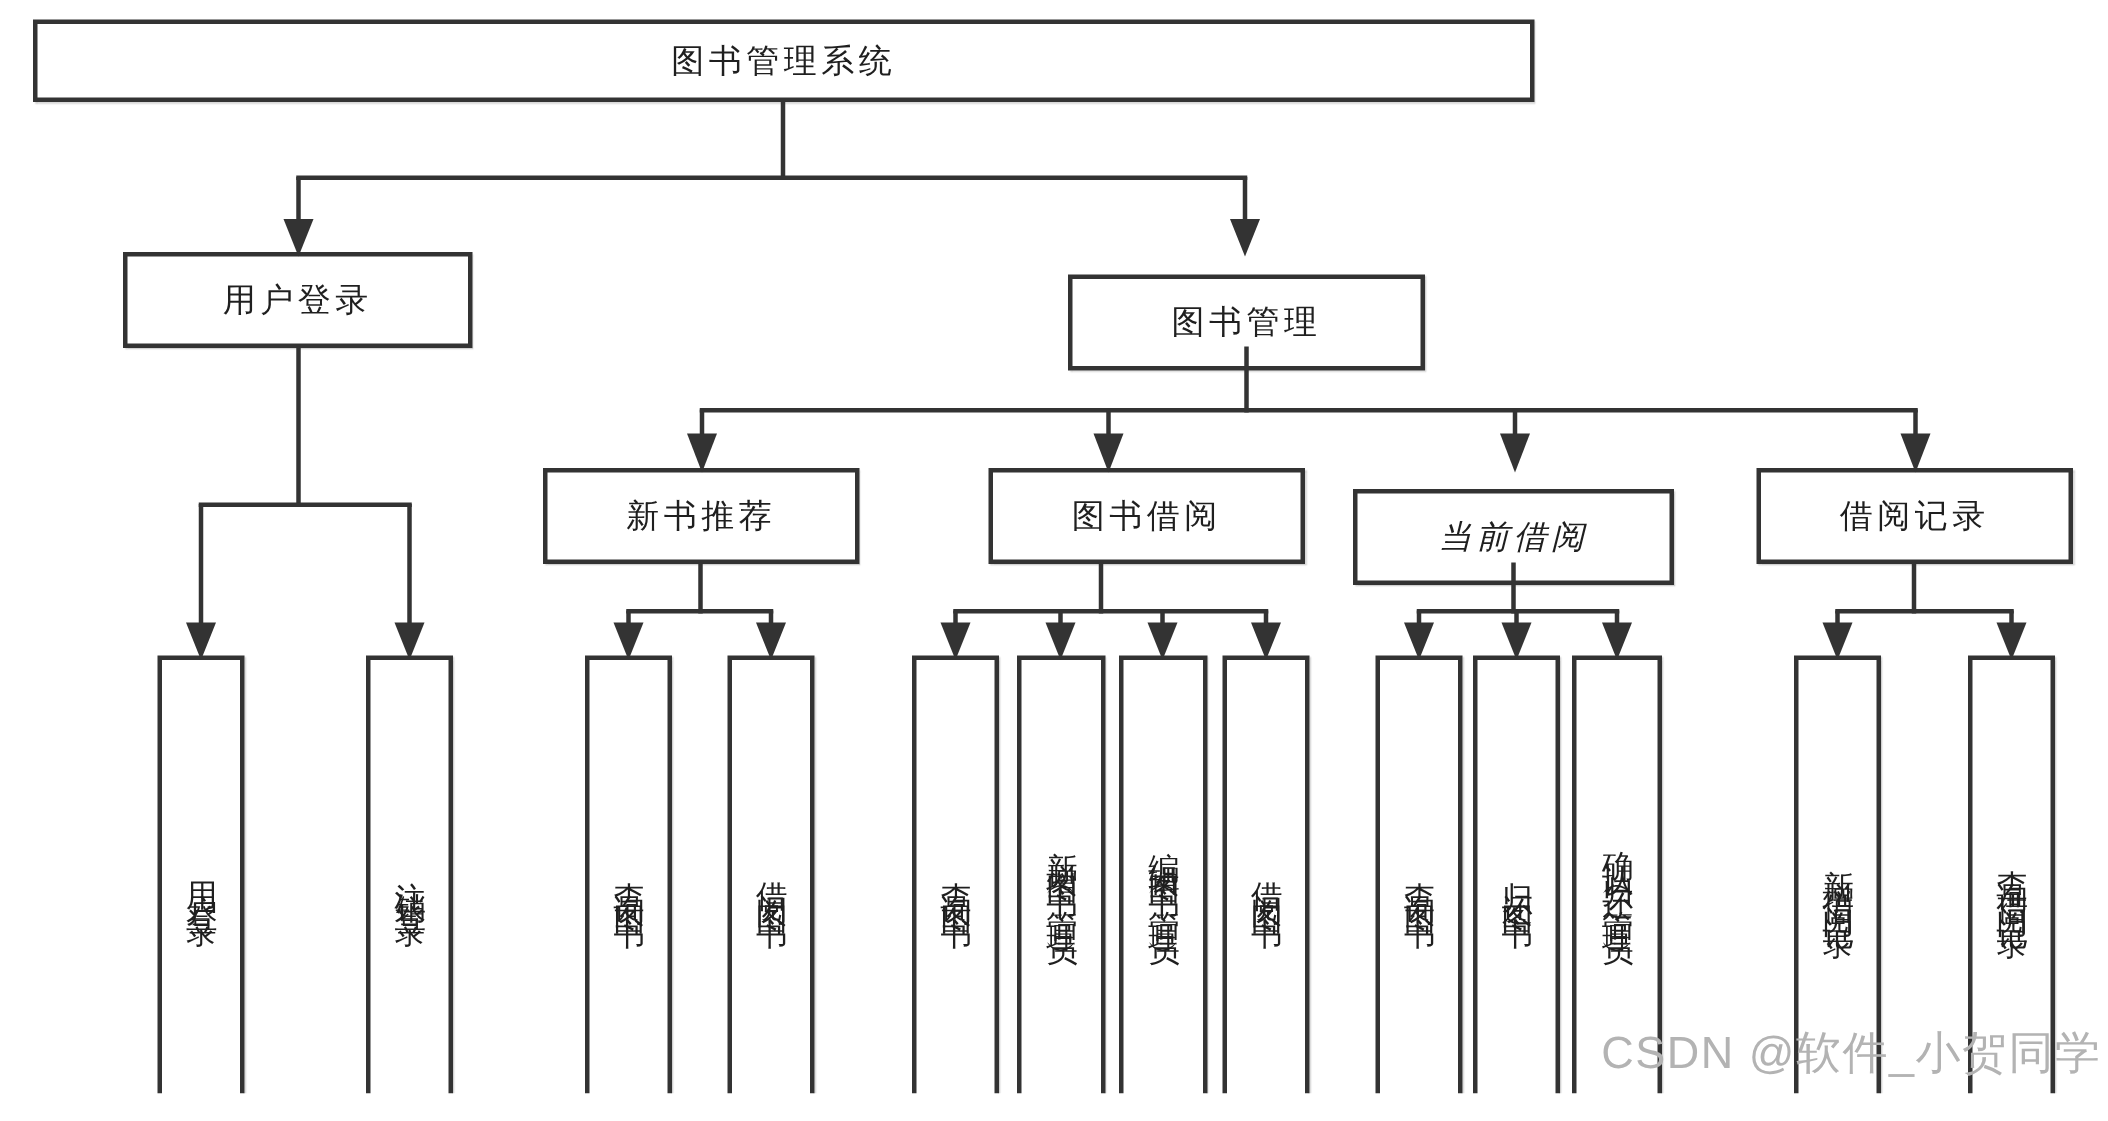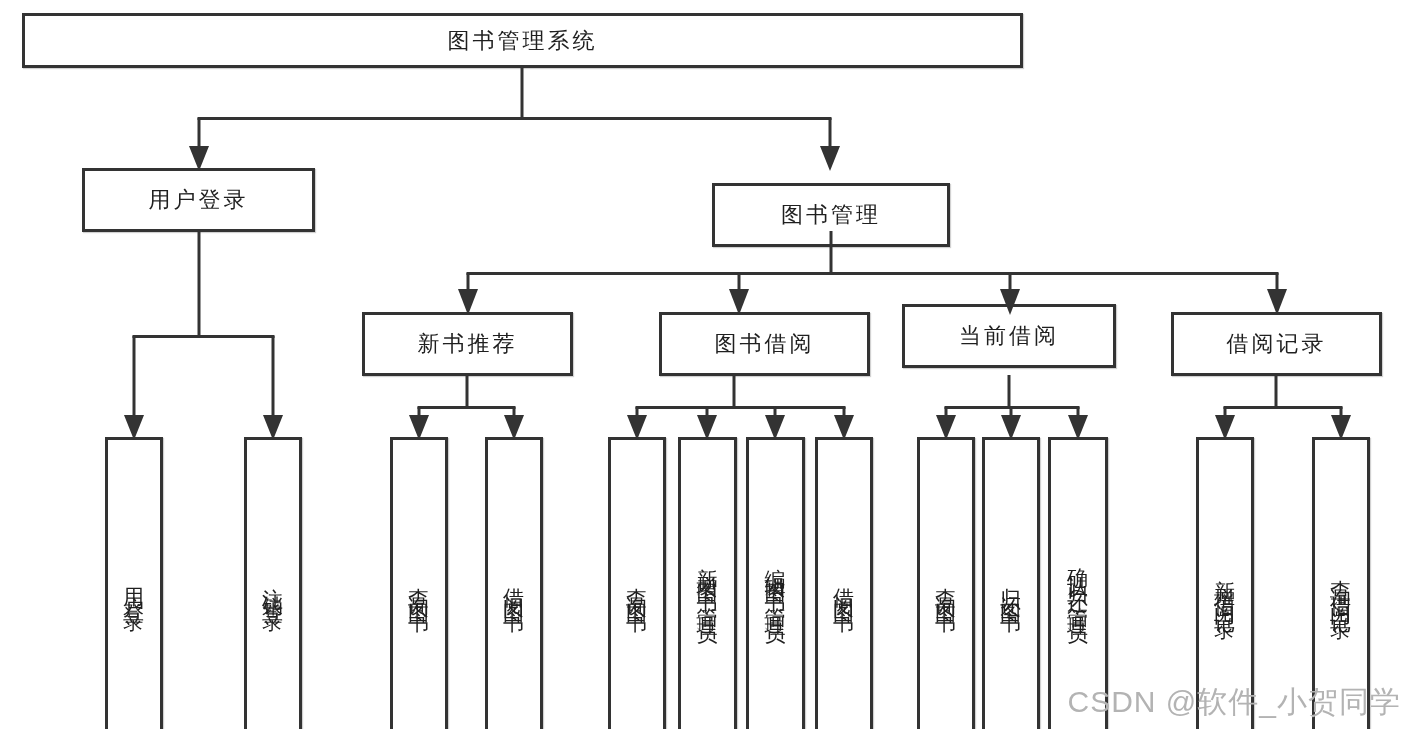--- a/index.html
+++ b/index.html
@@ -136,21 +136,21 @@
     </g>
   </svg>
 
   <div class="node h" style="left:22px; top:13px; width:1001px; height:55px;">图书管理系统</div>
 
   <div class="node h" style="left:82px; top:168px; width:233px; height:64px;">用户登录</div>
   <div class="node h" style="left:712px; top:168px; width:238px; height:64px;margin-top:15px;">图书管理</div>
 
   <div class="node h" style="left:362px; top:312px; width:211px; height:64px;">新书推荐</div>
   <div class="node h" style="left:659px; top:312px; width:211px; height:64px;">图书借阅</div>
-  <div class="node h" style="left:902px; top:304px; width:214px; height:64px;">当前借阅</div>
+  <div class="node h" style="left:902px; top:326px; width:214px; height:64px;font-style:italic;">当前借阅</div>
   <div class="node h" style="left:1171px; top:312px; width:211px; height:64px;">借阅记录</div>
 
   <div class="node v" style="left:105px; top:437px; width:58px; height:299px;">用户登录</div>
   <div class="node v" style="left:244px; top:437px; width:58px; height:299px;">注销登录</div>
 
   <div class="node v" style="left:390px; top:437px; width:58px; height:299px;">查询图书</div>
   <div class="node v" style="left:485px; top:437px; width:58px; height:299px;">借阅图书</div>
 
   <div class="node v" style="left:608px; top:437px; width:58px; height:299px;">查询图书</div>
   <div class="node v" style="left:678px; top:437px; width:59px; height:299px;">新增图书（管理员）</div>

